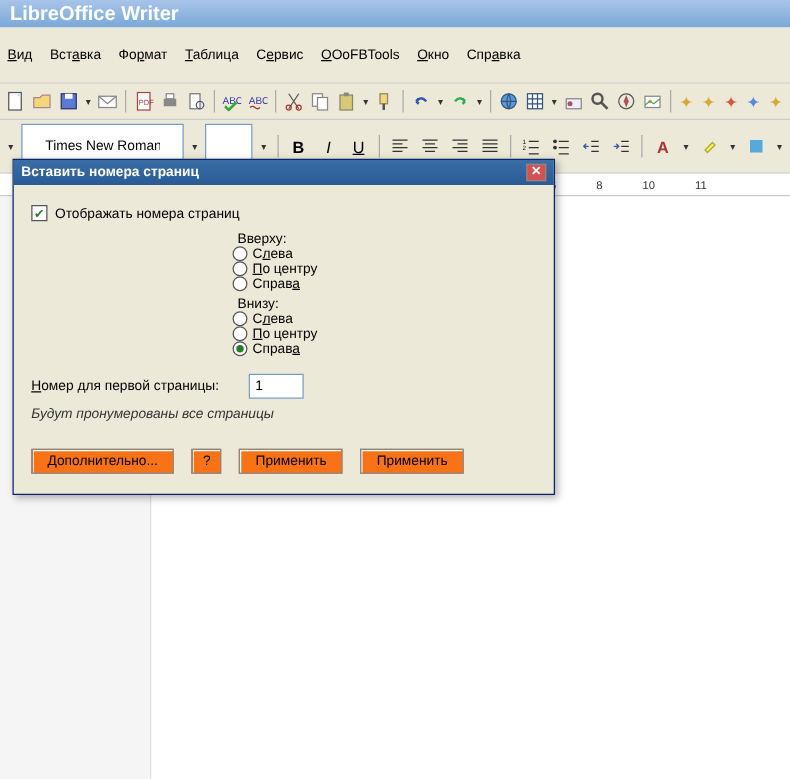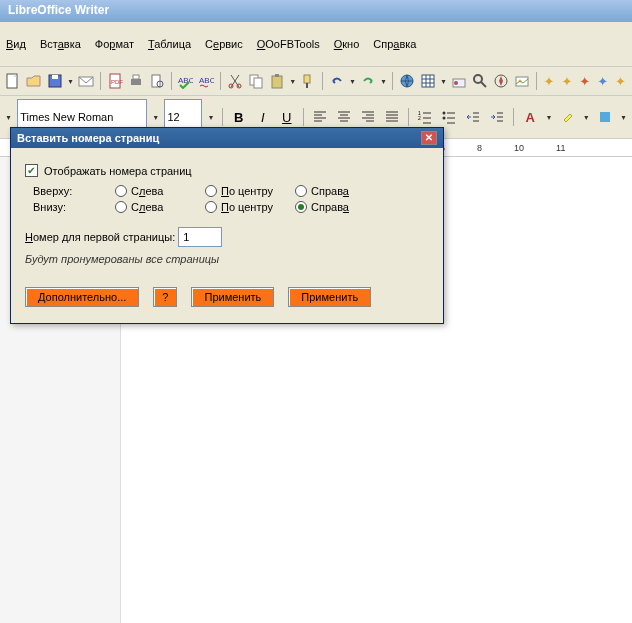--- a/index.html
+++ b/index.html
@@ -1,47 +1,47 @@
 <!DOCTYPE html>
 <html><head>
 <meta charset="utf-8">
 <style>
 * { box-sizing: border-box; margin: 0; padding: 0; }
 body { font-family: Tahoma, Arial, sans-serif; font-size: 11px; background: #fff; width: 632px; height: 623px; overflow: hidden; }
-.titlebar { background: linear-gradient(to bottom, #a8c4e8, #7aa8d8); height: 22px; padding: 3px 8px; color: #fff; font-weight: bold; font-size: 12px; }
+.titlebar { background: linear-gradient(to bottom, #a8c4e8, #7aa8d8); height: 22px; padding: 3px 8px; color: #fff; font-weight: bold; font-size: 16px; }
 .menubar { background: #ece9d8; padding: 16px 6px; display: flex; gap: 14px; border-bottom: 1px solid #ccc; }
 .menubar span { cursor: pointer; }
 .menubar span u { text-decoration: underline; }
 .toolbar { background: #ece9d8; padding: 3px 4px; display: flex; gap: 3px; align-items: center; border-bottom: 1px solid #ccc; flex-wrap: nowrap; }
 .tbtn { width: 22px; height: 22px; display: flex; align-items: center; justify-content: center; border: 1px solid transparent; border-radius: 2px; cursor: pointer; font-size: 13px; }
 .sep { width: 1px; height: 18px; background: #aaa; margin: 0 2px; }
 .dd { width: 10px; font-size: 8px; color: #333; }
 .fontbar { background: #ece9d8; padding: 3px 4px; display: flex; gap: 4px; align-items: center; border-bottom: 1px solid #ccc; }
-.combo { height: 36px; border: 1px solid #7a9ac0; background: #fff; font-size: 11px; padding: 1px 2px; }
+.combo { height: 36px; border: 1px solid #7a9ac0; background: #fff; font-size: 11px; padding: 1px 18px; }
 .fontname { width: 130px; }
 .fontsize { width: 38px; }
 .ruler { background: #fff; height: 18px; border-bottom: 1px solid #ccc; position: relative; font-size: 9px; color: #333; padding-left: 440px; display: flex; align-items: center; gap: 32px; }
 .page-area { display: flex; height: 500px; }
 .leftgutter { width: 120px; background: #f5f5f5; }
 .page { flex: 1; background: #fff; border-left: 1px solid #ddd; }
 
 
 .dialog { position: absolute; left: 10px; top: 104px; width: 434px; background: #ece9d8; border: 1px solid #0a246a; box-shadow: 2px 2px 6px rgba(0,0,0,0.3); margin-top: 23px; }
 .dlg-title { background: linear-gradient(to bottom, #3a6ea5, #2a5a95); color: #fff; font-weight: bold; padding: 3px 6px; display: flex; justify-content: space-between; align-items: center; font-size: 11px; }
 .dlg-close { width: 16px; height: 14px; background: #d45252; border: 1px solid #888; color: #fff; font-size: 10px; text-align: center; line-height: 12px; cursor: pointer; }
 .dlg-body { padding: 10px 14px; }
 .chk-row { display: flex; align-items: center; gap: 6px; margin: 6px 0; }
 .chk { width: 13px; height: 13px; border: 1px solid #555; background: #fff; display: flex; align-items: center; justify-content: center; font-size: 10px; color: #2a7a2a; }
 .radio-table { margin: 8px 0 4px 8px; }
-.radio-row { display: flex; align-items: center; margin: 4px 0; }
+.radio-row { display: flex; align-items: center; margin: 4px 0; flex-direction: column; }
 .radio-label { width: 82px; }
 .radio-cell { width: 90px; display: flex; align-items: flex-end; gap: 4px; }
 .radio { width: 12px; height: 12px; border: 1px solid #555; border-radius: 50%; background: #fff; display: flex; align-items: center; justify-content: center; }
 .radio.sel::after { content: ''; width: 6px; height: 6px; background: #2a7a2a; border-radius: 50%; }
-.num-row { display: flex; align-items: center; gap: 3px; margin: 14px 0 4px 0; }
+.num-row { display: flex; align-items: center; gap: 24px; margin: 14px 0 4px 0; }
 .num-input { width: 44px; height: 20px; border: 1px solid #7a9ac0; background: #fff; padding: 1px 4px; font-size: 11px; }
 .hint { font-style: italic; color: #333; margin-top: 6px; font-size: 11px; }
 .btn-row { display: flex; gap: 14px; margin-top: 22px; padding-bottom: 6px; }
 .btn { border: 1px solid #888; background: #f97316; padding: 3px 12px; font-size: 11px; cursor: pointer; min-width: 80px; text-align: center; box-shadow: 1px 1px 0 #fff inset; }
 .btn.sm { min-width: 24px; padding: 3px 8px; }
 
 svg { display: block; }
 </style>
 </head>
 <body>

